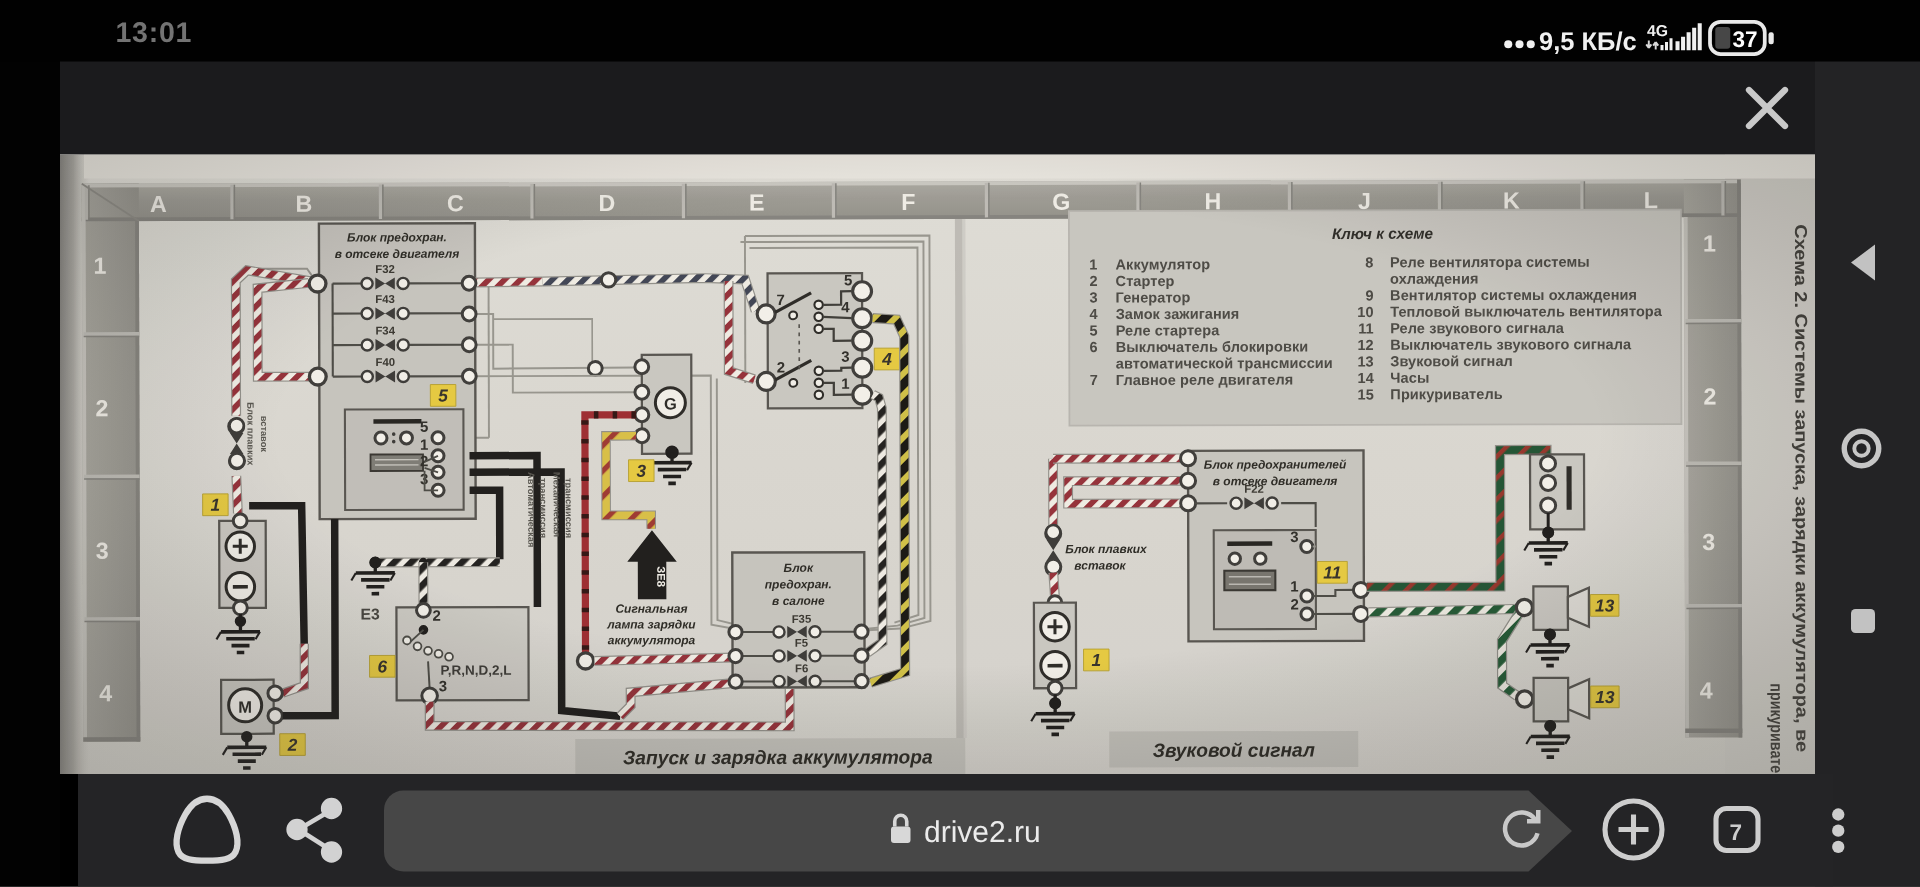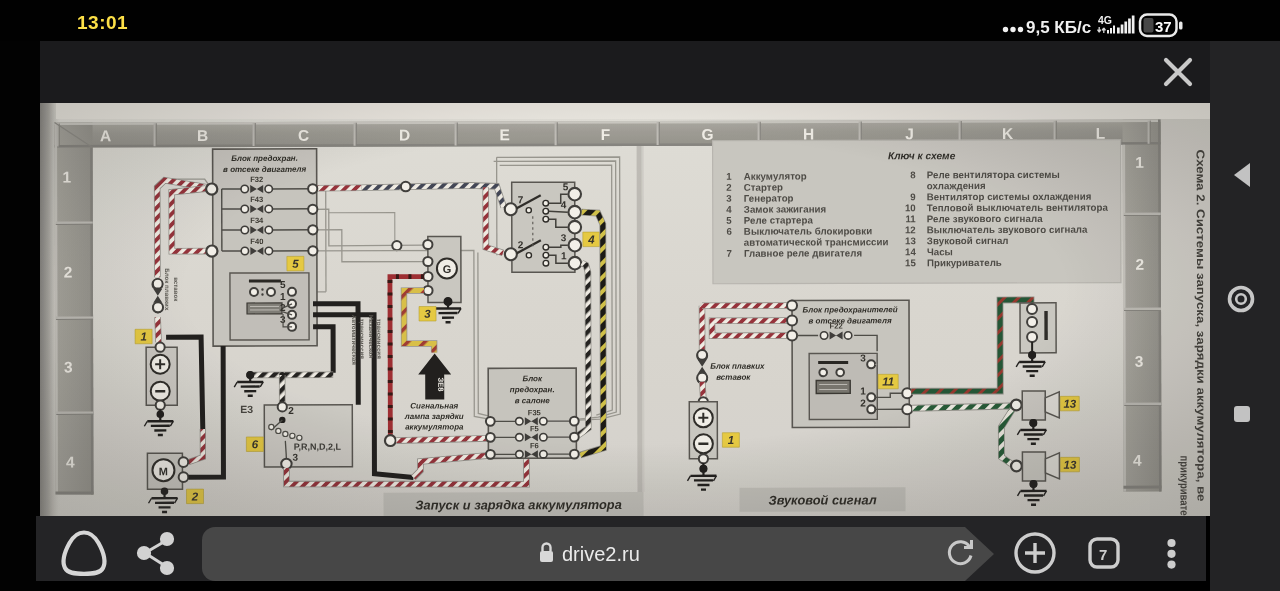--- a/index.html
+++ b/index.html
@@ -1,24 +1,24 @@
 <!DOCTYPE html>
 <html><head><meta charset="utf-8">
 <style>
   html,body{margin:0;padding:0;background:#000;}
   *{box-sizing:border-box;}
   body{font-family:"Liberation Sans", sans-serif; width:1280px; height:591px; overflow:hidden; position:relative;}
-  .statusbar{position:absolute;left:0;top:0;width:1280px;height:41px;background:#010101;color:#fde047;}
+  .statusbar{position:absolute;left:0;top:0;width:1280px;height:41px;background:#010101;color:#737373;}
   .sb-time{position:absolute;left:77px;top:12px;font-size:19px;font-weight:bold;letter-spacing:0.5px;}
   .sb-right{position:absolute;right:0;top:0;height:41px;}
   .toolbar{position:absolute;left:40px;top:41px;width:1170px;height:62px;background:#1b1b1d;}
   .navbar{position:absolute;left:1210px;top:41px;width:70px;height:550px;background:#232325;}
   .photo{position:absolute;left:40px;top:103px;width:1170px;height:413px;background:#dddcd8;overflow:hidden;}
   #diag{filter:blur(0.4px) contrast(0.95) saturate(0.95) sepia(0.06);}
-  .bottombar{position:absolute;left:36px;top:516px;width:1170px;height:65px;background:#242426;}
+  .bottombar{position:absolute;left:52px;top:516px;width:1170px;height:75px;background:#242426;padding-left:38px;}
   .leftcol{position:absolute;left:0;top:41px;width:40px;height:550px;background:#020202;}
   svg text{font-family:"Liberation Sans", sans-serif;}
 </style></head>
 <body>
 <div class="statusbar">
   <div class="sb-time">13:01</div>
   <svg class="sb-right" width="290" height="41" viewBox="990 0 290 41">
     <g fill="#f0f0f0">
       <circle cx="1005.5" cy="29.5" r="2.7"></circle>
         <circle cx="1013" cy="29.5" r="2.7"></circle>

